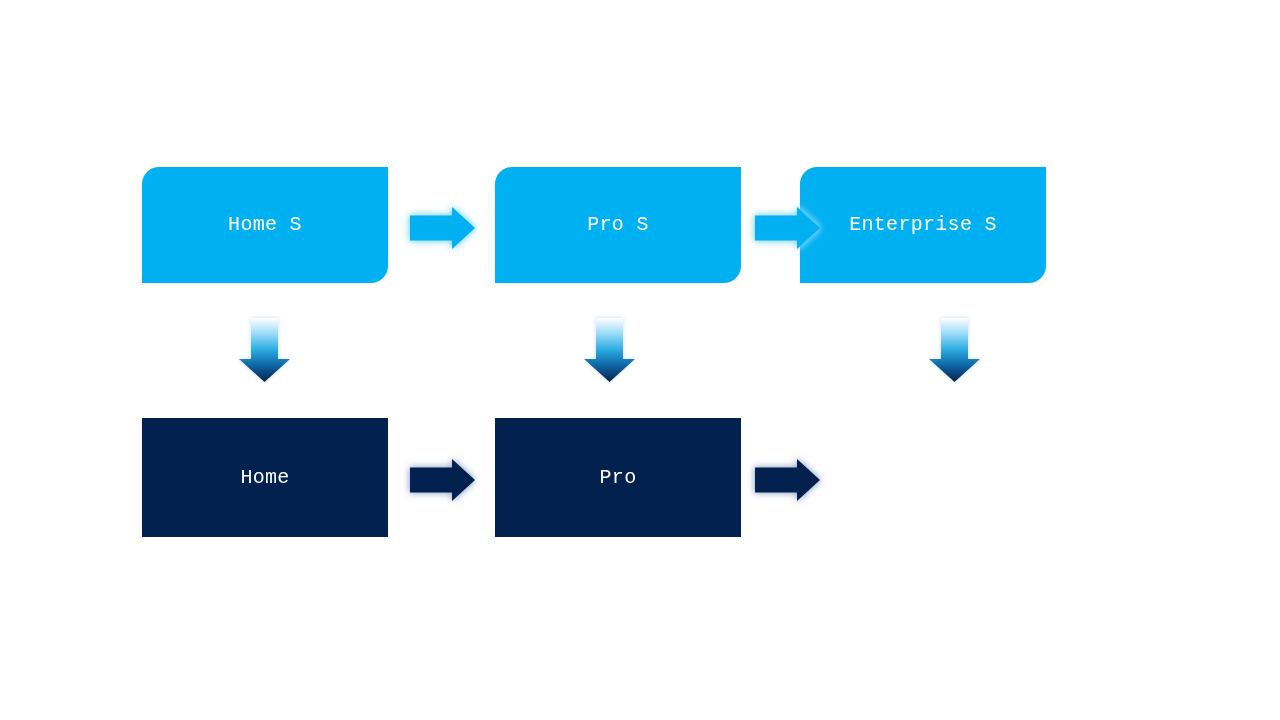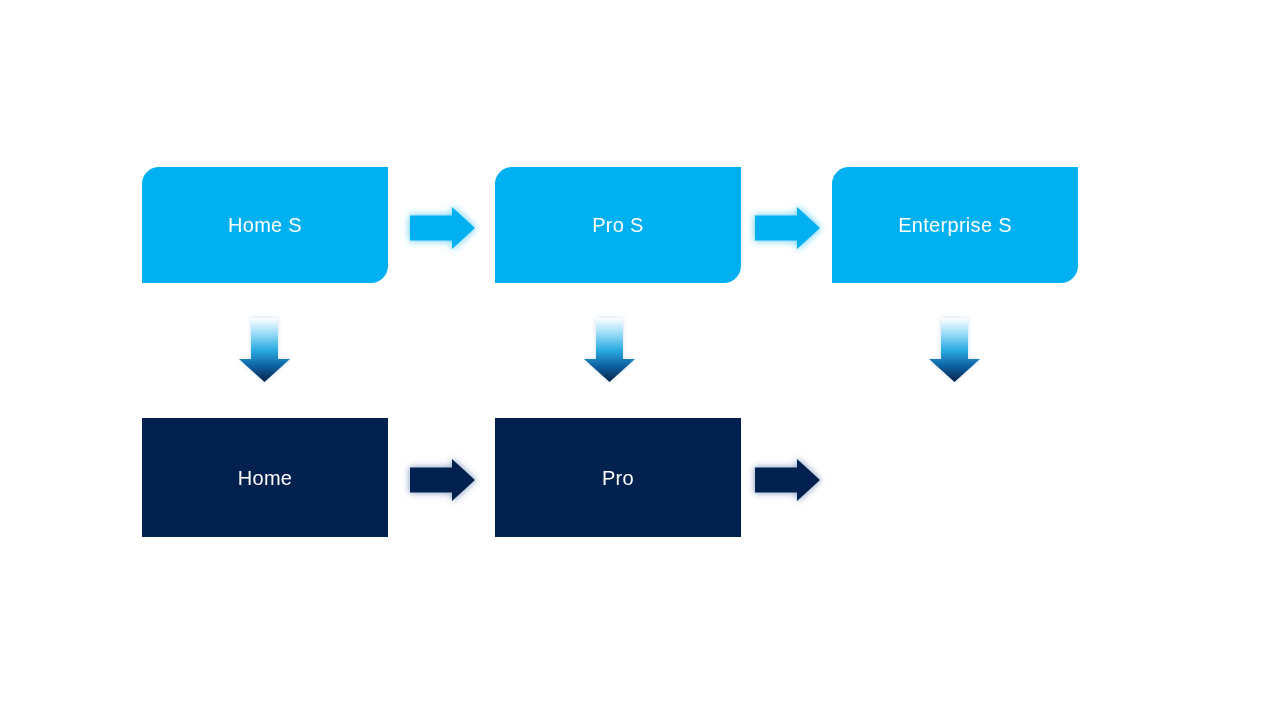--- a/index.html
+++ b/index.html
@@ -6,21 +6,21 @@
     margin: 0;
     padding: 0;
     background: #ffffff;
   }
   .canvas {
     position: relative;
     width: 1280px;
     height: 720px;
     background: var(--bg, #ffffff);
     overflow: hidden;
-    font-family: Liberation Sans, sans-serif;
+    font-family: Liberation Mono, monospace;
   }
 
   
   .box {
     position: absolute;
     width: 246px;
     display: flex;
     align-items: center;
     justify-content: center;
     box-sizing: border-box;
@@ -32,21 +32,21 @@
     border-radius: 17px 0 17px 0;
   }
   .box-bottom {
     top: 418px;
     height: 119px;
     background: var(--dark-navy, #03214e);
     border-radius: 0;
   }
   .col-1 { left: 142px; }
   .col-2 { left: 495px; }
-  .col-3 { left: 832px; }
+  .col-3 { left: 800px; }
 
   .box-label {
     color: #ffffff;
     font-size: 20px;
     font-weight: 400;
     letter-spacing: 0.3px;
     text-align: center;
     line-height: 1.2;
     user-select: none;
   }

